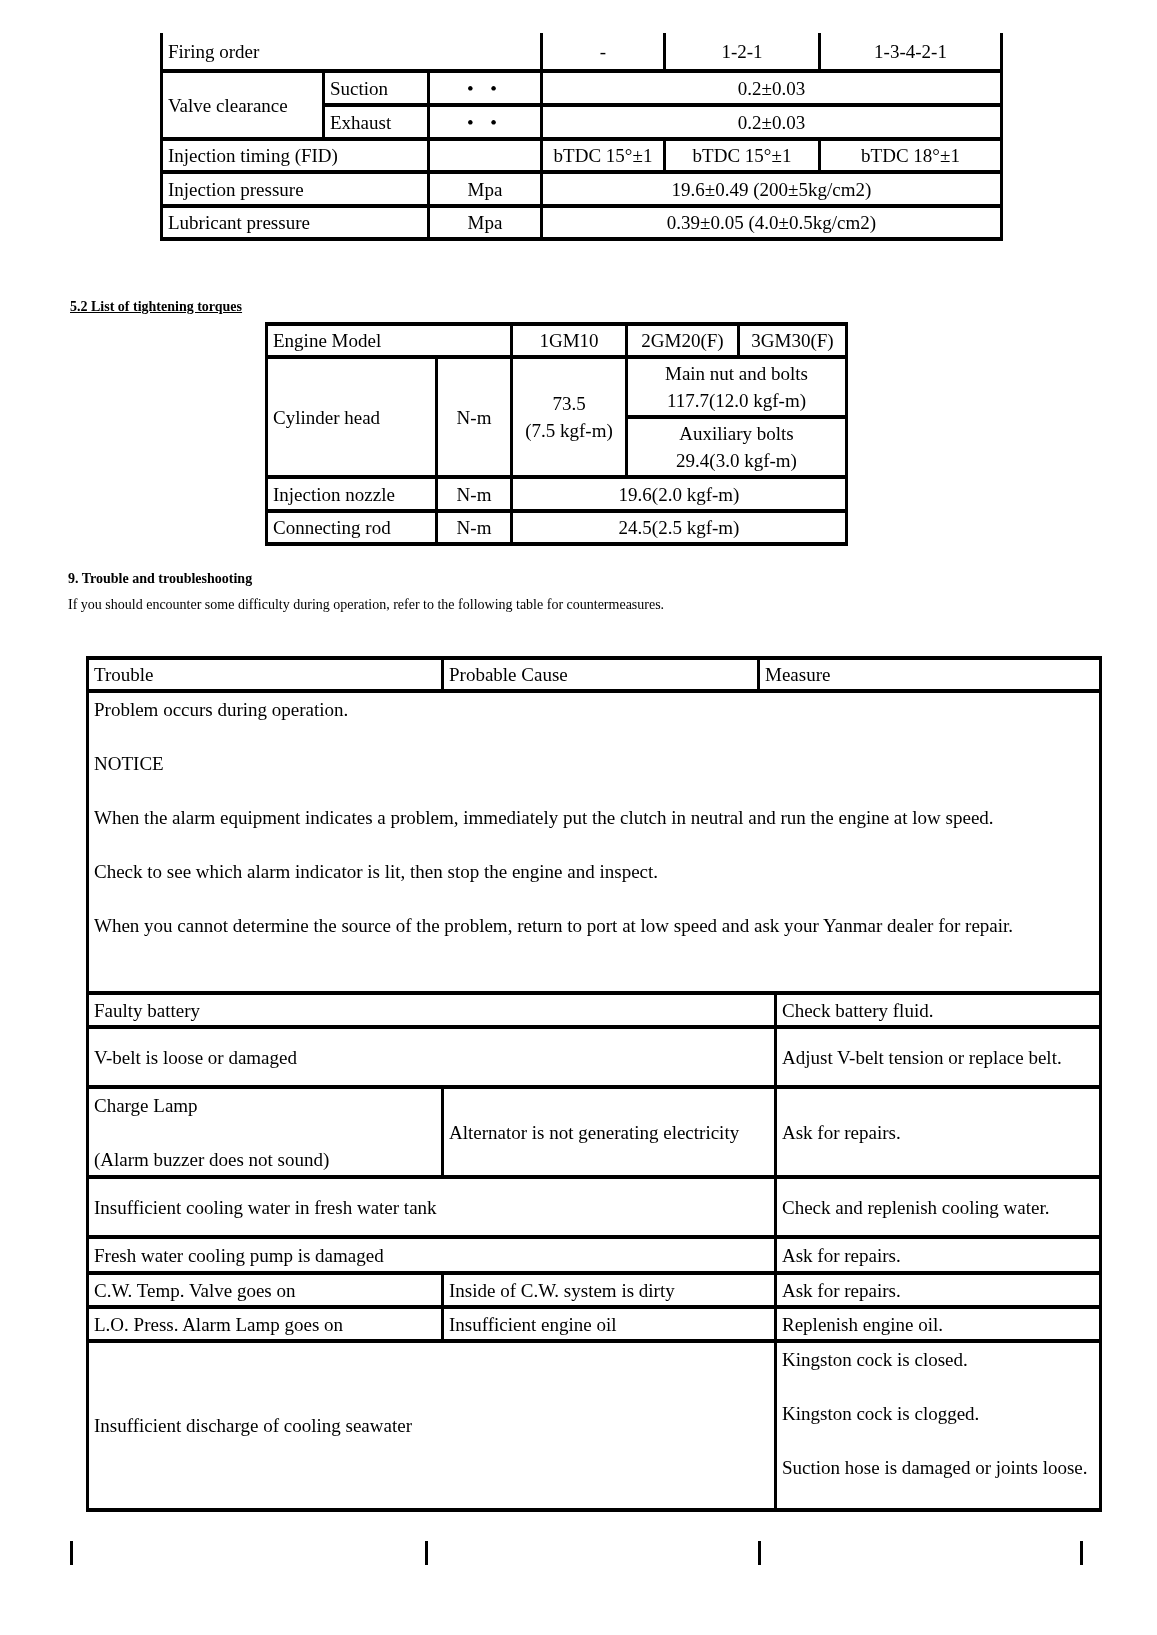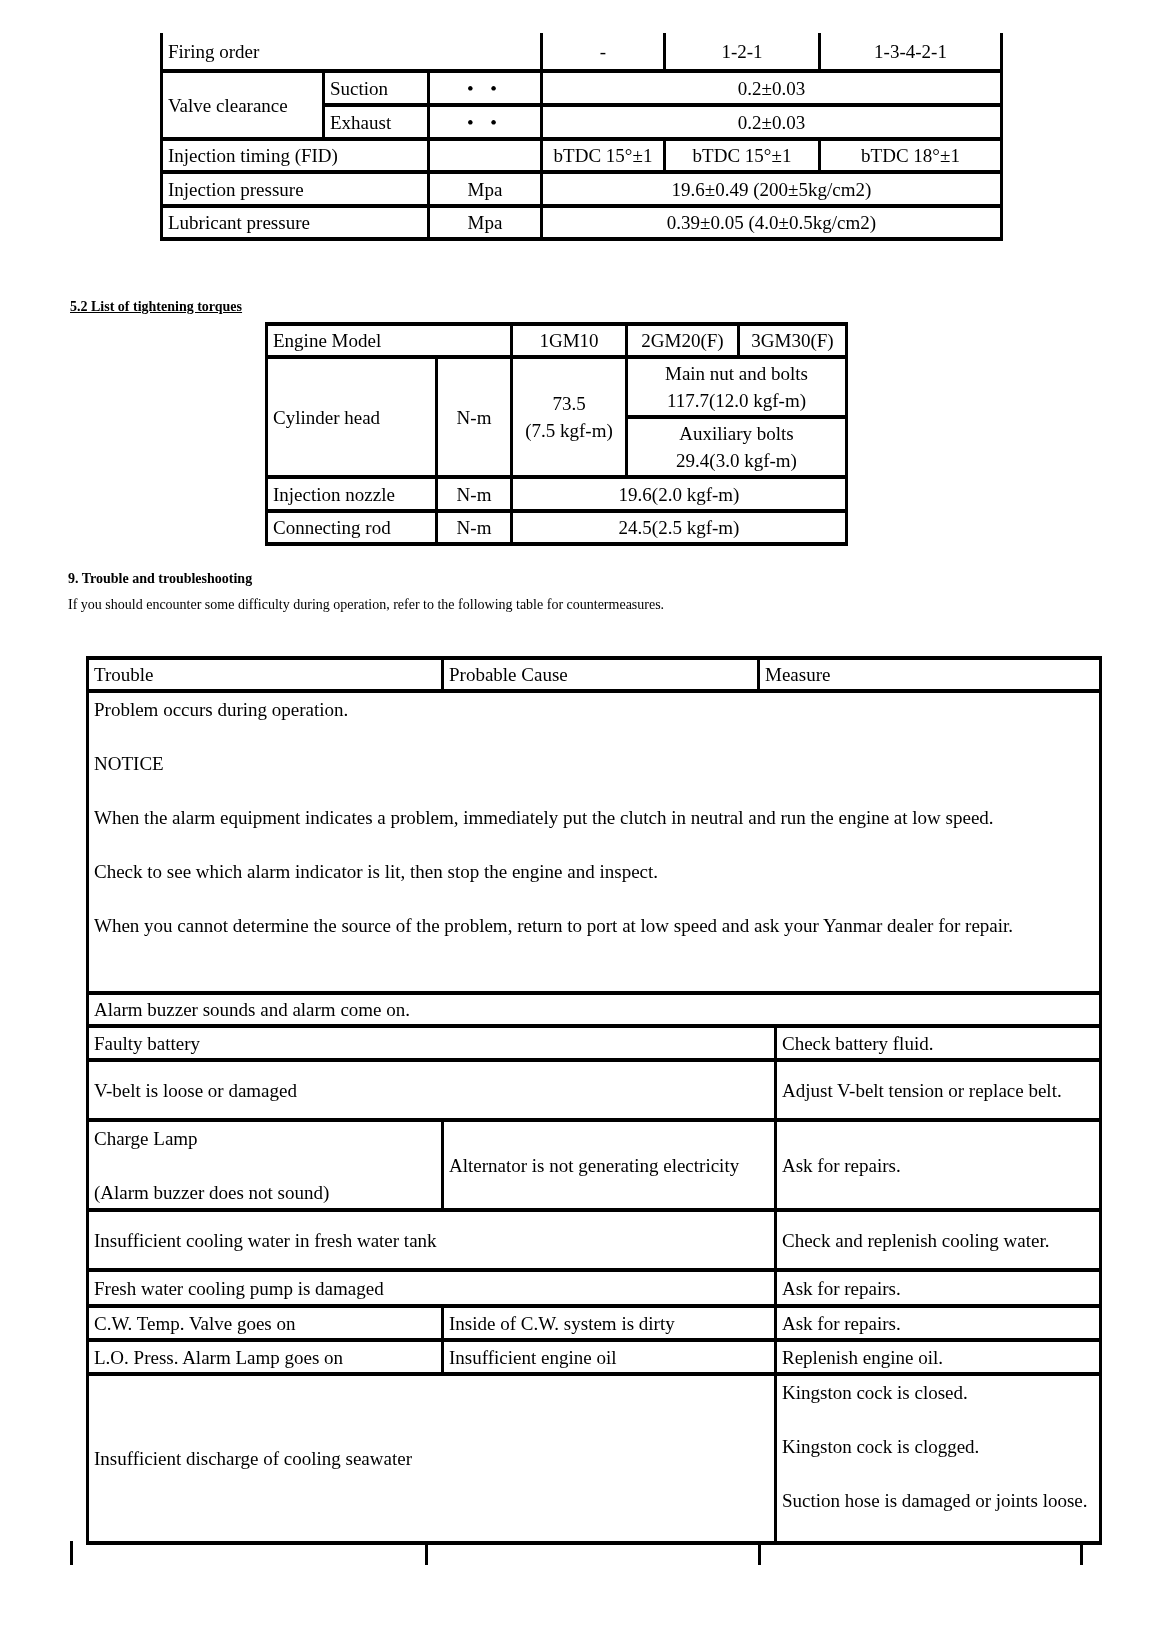--- a/index.html
+++ b/index.html
@@ -142,23 +142,20 @@
       <td colspan="4" class="vtop preline">Problem occurs during operation.
 
 NOTICE
 
 When the alarm equipment indicates a problem, immediately put the clutch in neutral and run the engine at low speed.
 
 Check to see which alarm indicator is lit, then stop the engine and inspect.
 
 When you cannot determine the source of the problem, return to port at low speed and ask your Yanmar dealer for repair.</td>
     </tr>
-    <tr style="height:33px">
-      <td colspan="4">Alarm buzzer sounds and alarm come on.</td>
-    </tr>
     <tr style="height:34px">
       <td colspan="3">Faulty battery</td>
       <td>Check battery fluid.</td>
     </tr>
     <tr style="height:60px">
       <td colspan="3">V-belt is loose or damaged</td>
       <td>Adjust V-belt tension or replace belt.</td>
     </tr>
     <tr style="height:90px">
       <td class="vtop preline">Charge Lamp

